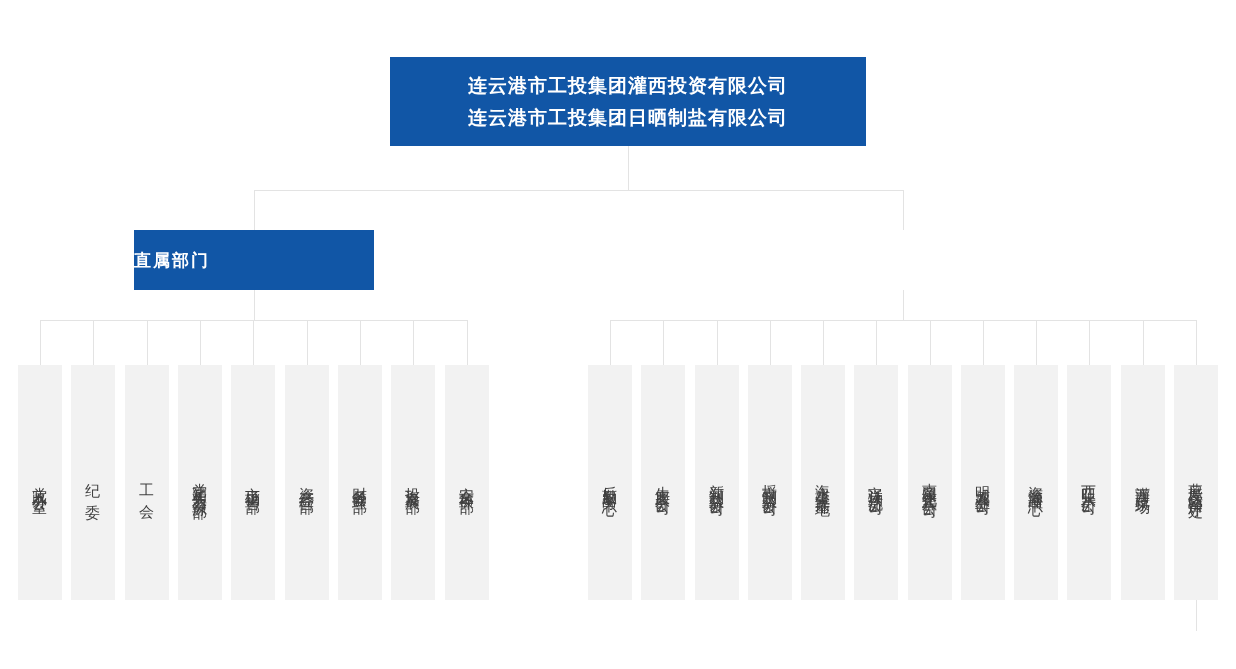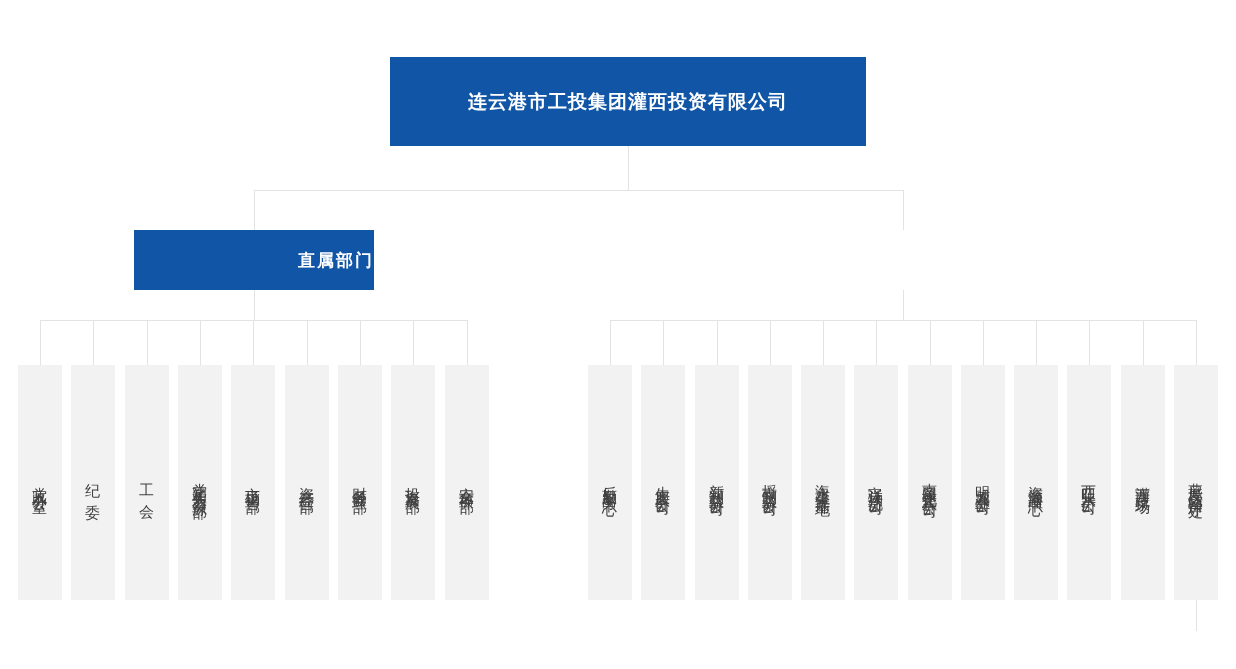--- a/index.html
+++ b/index.html
@@ -34,21 +34,21 @@
     z-index: 2;
   }
   .branch-box {
     position: absolute;
     top: 230px;
     width: 240px; height: 60px;
     background: var(--primary, #1156a6);
     color: #ffffff;
     display: flex;
     align-items: center;
-    justify-content: flex-end;
+    justify-content: flex-start;
     font-size: 17px;
     font-weight: 700;
     letter-spacing: 2px;
     z-index: 2;
   }
   .leaf {
     position: absolute;
     top: 365px;
     width: 44px; height: 235px;
     background: var(--leaf_bg, #f2f2f2);
@@ -100,20 +100,21 @@
   <div class="line v" style="left:876px; top:320px; height:45px;"></div>
   <div class="line v" style="left:930px; top:320px; height:45px;"></div>
   <div class="line v" style="left:983px; top:320px; height:45px;"></div>
   <div class="line v" style="left:1036px; top:320px; height:45px;"></div>
   <div class="line v" style="left:1089px; top:320px; height:45px;"></div>
   <div class="line v" style="left:1143px; top:320px; height:45px;"></div>
   <div class="line v" style="left:1196px; top:320px; height:311px;"></div>
 
   <div class="root-box">
     <div>连云港市工投集团灌西投资有限公司</div>
+    <div>连云港市工投集团日晒制盐有限公司</div>
   </div>
 
   <div class="branch-box" style="left:134px;">
     <span>直属部门</span>
   </div>
 
   <div class="leaf" style="left:18px;">
       <span>党政办公室</span>
     </div>
   <div class="leaf" style="left:71px;">

